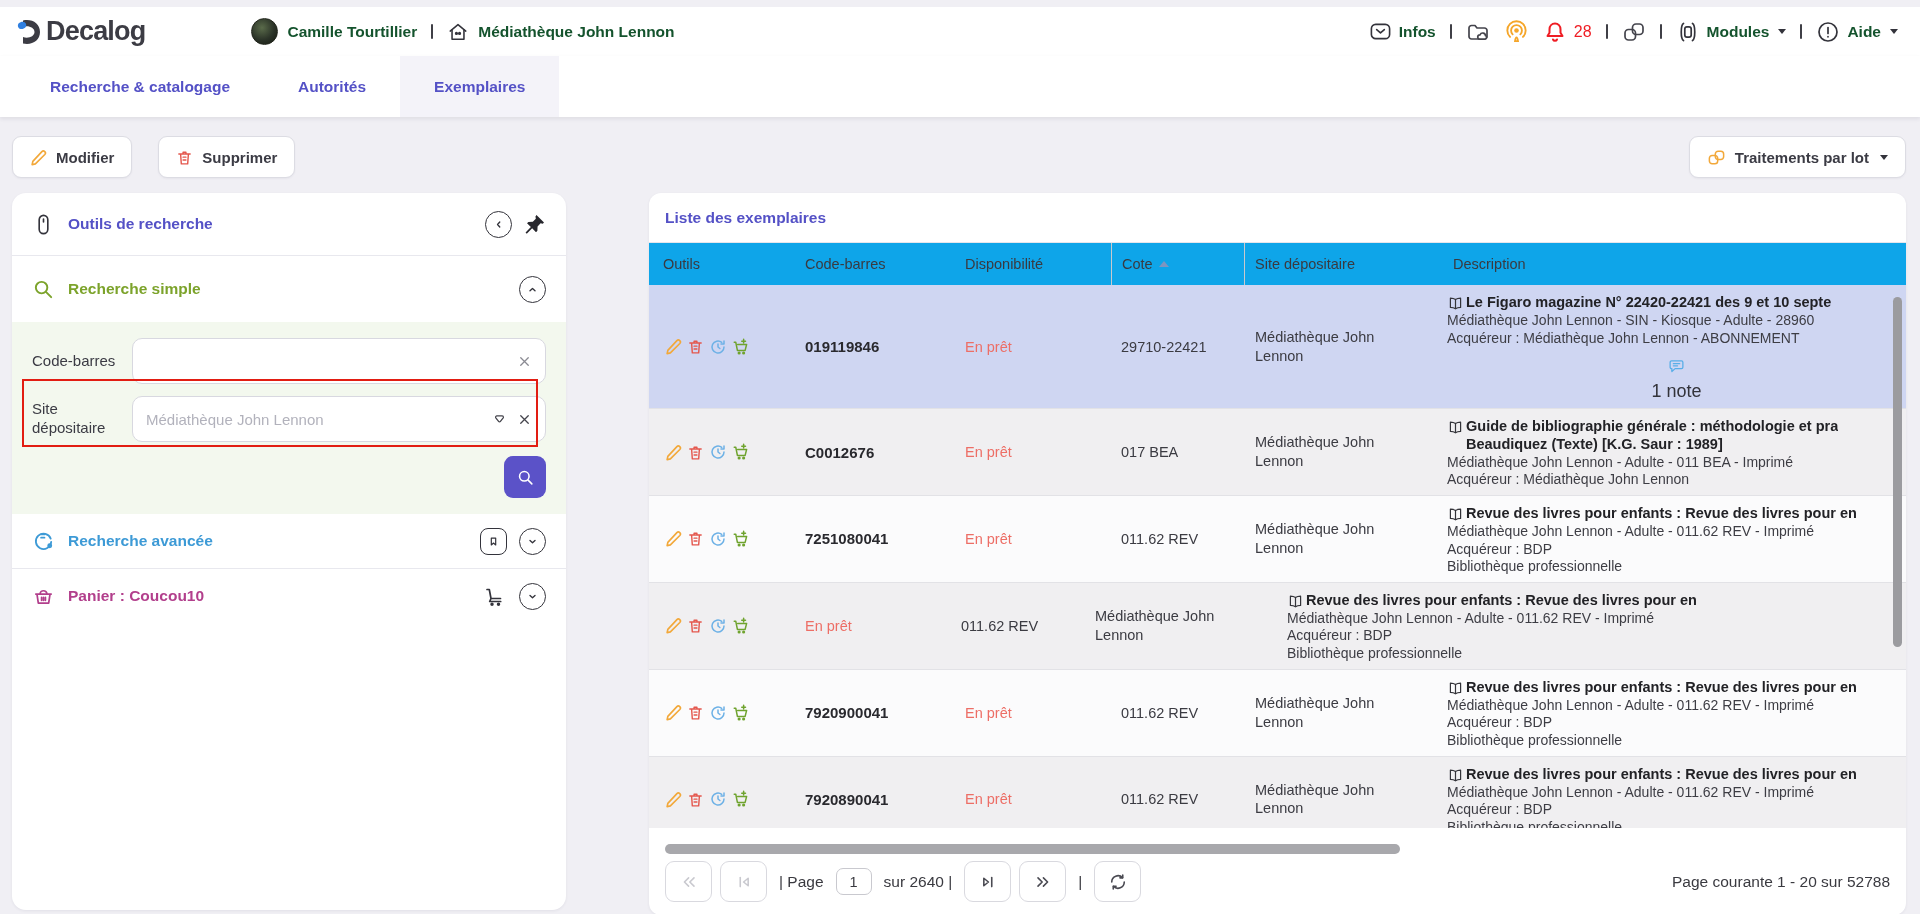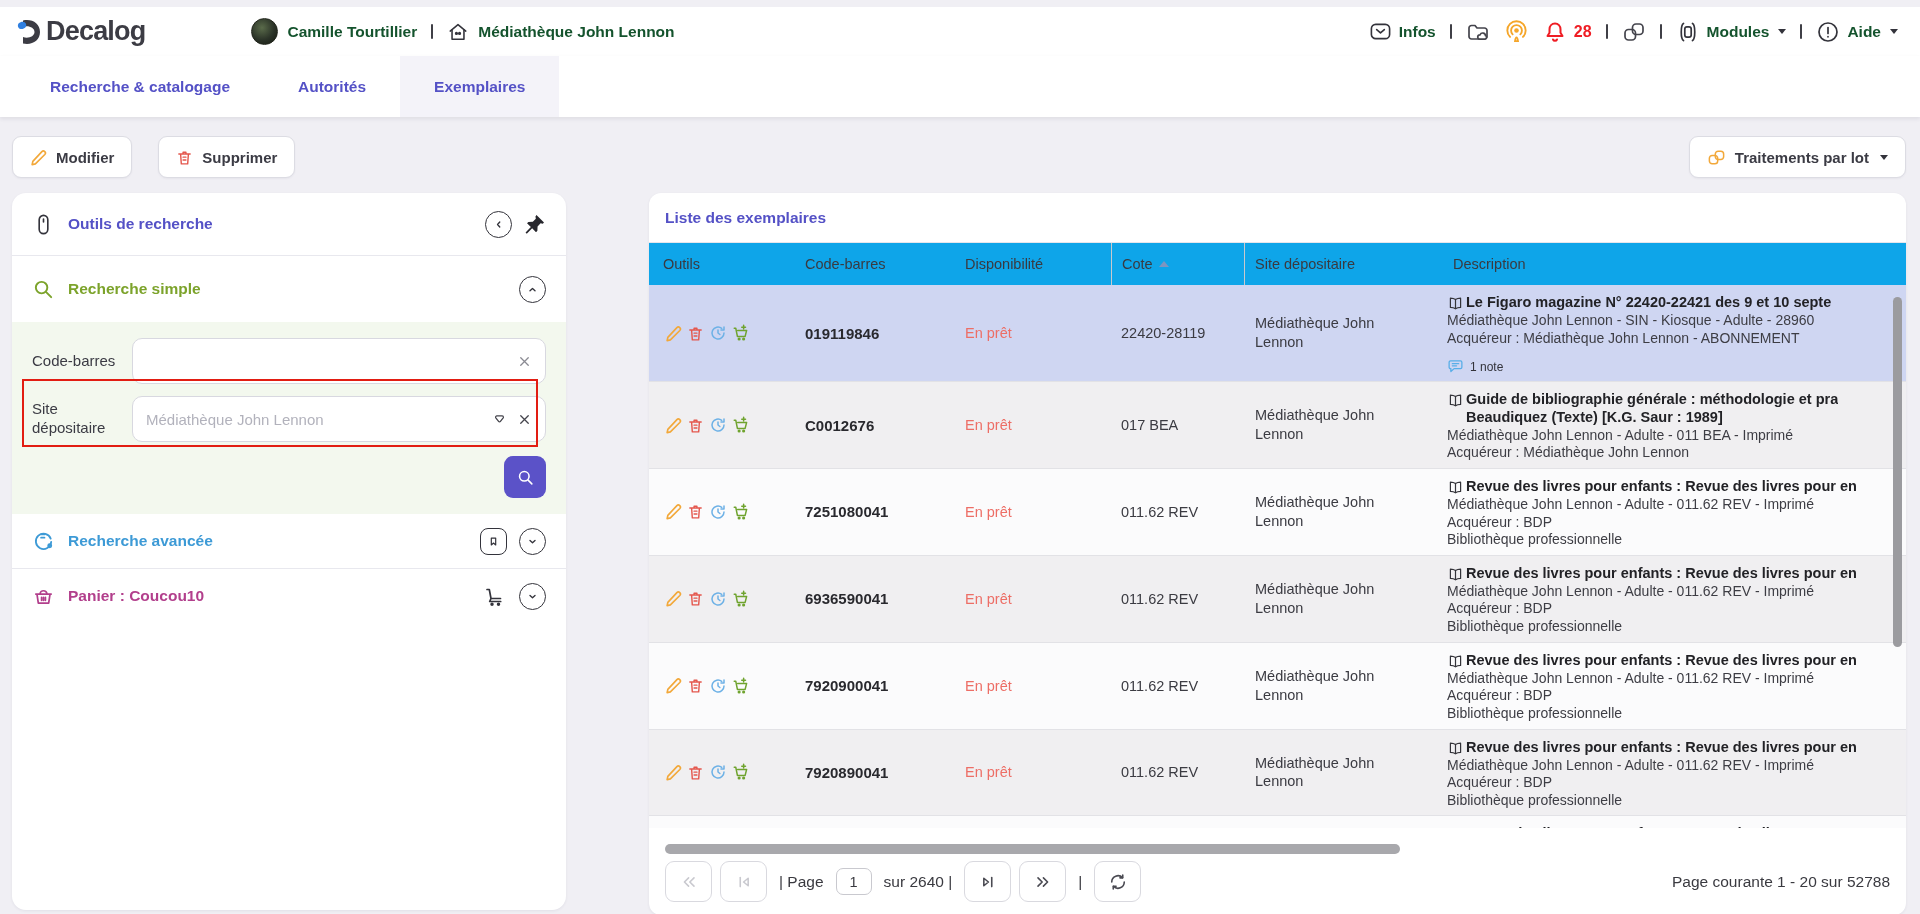--- a/index.html
+++ b/index.html
@@ -10,21 +10,21 @@
   
   .topbar { height:49px; background:#fff; display:flex; align-items:center; padding:0 22px 0 14px; gap:14px;margin-top:7px; }
   .brand { display:flex; align-items:center; gap:2px; margin-right:92px; cursor:pointer; }
   .brand-text { font-size:27px; font-weight:700; color:#3c3c44; letter-spacing:-0.8px; }
   .avatar { width:27px; height:27px; border-radius:50%; background:radial-gradient(circle at 40% 35%, #5a6b4a 0%, #2b3328 55%, #15180f 100%); border:1px solid #22261c; }
   .hname { font-size:15.5px; font-weight:700; color:#14532d; }
   .vsep { width:2px; height:15px; background:#3f3f46; border-radius:1px; }
   .hgroup { display:flex; align-items:center; gap:9px; }
   .spacer { flex:1; }
   .iconbtn { display:flex; align-items:center; gap:7px; cursor:pointer; }
-  .badge { color:#ef1d24; font-weight:700; font-size:16px; }
+  .badge { color:#ef1d24; font-weight:400; font-size:16px; }
   .caret { width:0; height:0; border-left:4px solid transparent; border-right:4px solid transparent; border-top:5px solid #33333b; margin-left:2px; }
 
   
   .tabbar { height:61px; background:#fff; display:flex; padding-left:16px; box-shadow:0 2px 4px rgba(40,40,70,.09); position:relative; z-index:2; }
   .tab { display:flex; align-items:center; padding:0 34px; font-weight:700; font-size:15.5px; color:#5451c6; cursor:pointer; }
   .tab.active { background:#f4f3f9; }
 
   
   .page { padding:0 14px 0 12px; position:relative; }
   .toolbar { display:flex; align-items:center; margin-top:19px; gap:26px; }
@@ -79,21 +79,21 @@
   .cell { padding:10px 6px 10px 10px; font-size:14.5px; color:#3b3b42; display:flex; align-items:center; }
   .cell.c1 { gap:5px; padding-left:16px; }
   .cell.c5 { line-height:1.3; align-items:center; padding-right:56px; }
   .barcode { font-weight:700; color:#29292e; font-size:15px; }
   .avail { color:#ed6e66; }
   .ticon { cursor:pointer; display:flex; }
   .c-desc { display:block; padding:9px 0 6px 4px; overflow:hidden; align-items:flex-start; }
   .title-wrap { display:flex; align-items:flex-start; gap:2px; }
   .tline { font-weight:700; color:#222226; font-size:14.5px; line-height:1.22; white-space:nowrap; overflow:hidden; }
   .dline { font-size:14px; line-height:1.26; color:#3d3d44; white-space:nowrap; overflow:hidden; }
-  .noteline { display:flex; align-items:center; gap:6px; margin-top:11px; cursor:pointer; font-size:12px; color:#33333a; }
+  .noteline { display:flex; align-items:center; gap:6px; margin-top:11px; cursor:pointer; font-size:18px; color:#33333a;flex-direction:column; }
   .vthumb { position:absolute; right:4px; top:104px; width:9px; height:350px; background:#9b9b9f; border-radius:5px; cursor:pointer; }
   .hscroll { position:absolute; left:16px; top:651px; width:735px; height:10px; background:#a8a8ac; border-radius:5px; cursor:pointer; }
 
   
   .pager { position:absolute; left:16px; right:16px; top:668px; display:flex; align-items:center; gap:8px; }
   .pgbtn { width:47px; height:41px; background:#fff; border:1px solid #d9d9df; border-radius:9px; display:flex; align-items:center; justify-content:center; cursor:pointer; }
   .pgbtn.disabled path { stroke:#c9c9cf; }
   .pgtext { font-size:15.5px; color:#3a3a40; margin:0 4px; }
   .pginput { width:36px; height:27px; border:1px solid #c9c9cf; border-radius:7px; text-align:center; font-size:14.5px; font-family:inherit; color:#3a3a40; outline:none; }
   .pgright { margin-left:auto; font-size:15.5px; color:#3a3a40; }
@@ -378,21 +378,21 @@
                 </svg>
               </span>
             </div>
             <div class="cell c2">
               <span class="barcode">019119846</span>
             </div>
             <div class="cell c3">
               <span class="avail">En prêt</span>
             </div>
             <div class="cell c4">
-              <span>22420-28119</span>
+              <span>29710-22421</span>
             </div>
             <div class="cell c5">
               <span>Médiathèque John Lennon</span>
             </div>
             <div class="cell c6 c-desc">
               <div class="title-wrap">
                 <span>
                   <svg width="17" height="17" viewBox="0 0 24 24" fill="none" stroke="#34343a" stroke-width="1.7" stroke-linejoin="round" style="flex:none;margin-top:1px">
                     <path d="M12 6.5 C10 5 8 4.5 4.8 4.5 v13 c3.2 0 5.2 .5 7.2 2 2 -1.5 4 -2 7.2 -2 v-13 C16 4.5 14 5 12 6.5 Z"></path>
                     <path d="M12 6.5 v13"></path>
@@ -551,23 +551,20 @@
               </span>
               <span class="ticon">
                 <svg width="18" height="18" viewBox="0 0 24 24" fill="none" stroke="#6fa32e" stroke-width="2" stroke-linecap="round" stroke-linejoin="round">
                   <path d="M3 5.5 h2 L7.2 16.5 h10.3 l2 -8 H7.6"></path>
                   <circle cx="9.5" cy="20" r="1.1"></circle>
                   <circle cx="15.5" cy="20" r="1.1"></circle>
                   <path d="M15.5 1.8 v5 M13 4.3 h5"></path>
                 </svg>
               </span>
             </div>
-            <div class="cell c2">
-              <span class="barcode">6936590041</span>
-            </div>
             <div class="cell c3">
               <span class="avail">En prêt</span>
             </div>
             <div class="cell c4">
               <span>011.62 REV</span>
             </div>
             <div class="cell c5">
               <span>Médiathèque John Lennon</span>
             </div>
             <div class="cell c6 c-desc">

